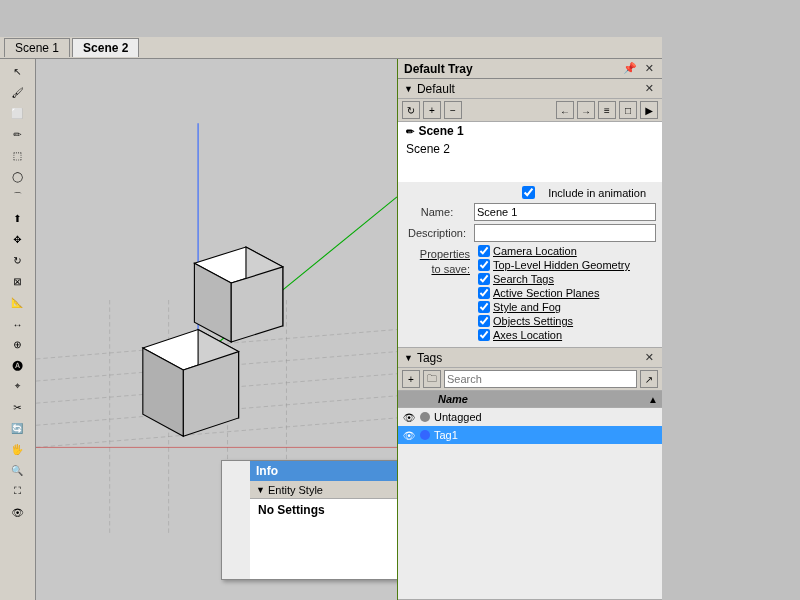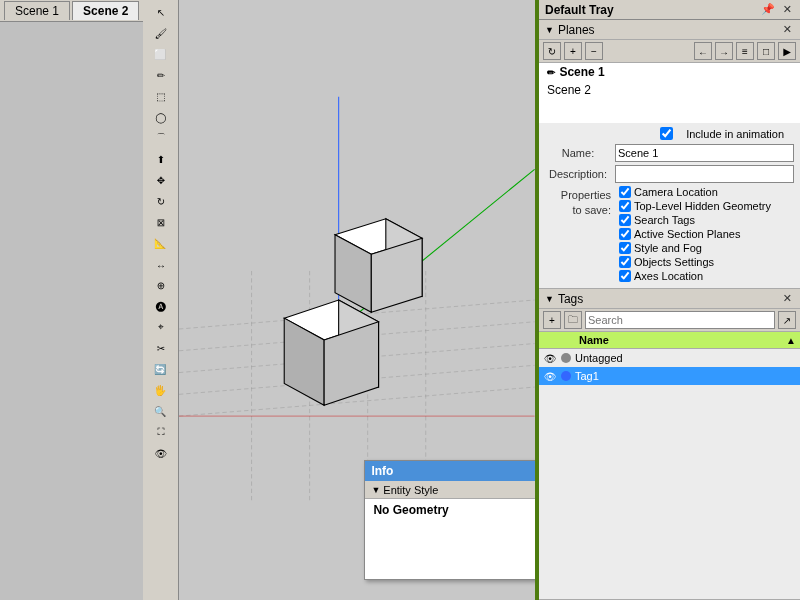--- a/index.html
+++ b/index.html
@@ -17,21 +17,21 @@
     .left-tools { width: 36px; background: #d4d0c8; border-right: 1px solid #888; display: flex; flex-direction: column; align-items: center; padding: 2px 0; gap: 1px; overflow: hidden; }
     .tool-btn { width: 32px; height: 20px; background: #d4d0c8; border: 1px solid transparent; display: flex; align-items: center; justify-content: center; font-size: 10px; cursor: pointer; }
 
     
     .viewport { flex: 1; background: #c8c8c8; position: relative; overflow: hidden; }
 
     
     .scene-svg { position: absolute; top: 0; left: 0; width: 100%; height: 100%; }
 
     
-    .right-panel { width: 265px; background: #ececec; border-left: 4px solid #4d7c0f; display: flex; flex-direction: column; overflow: hidden; }
+    .right-panel { width: 265px; background: #ececec; border-left: 1px solid #4d7c0f; display: flex; flex-direction: column; overflow: hidden; }
 
     
     .tray-header { background: #d4d0c8; padding: 2px 6px; display: flex; justify-content: space-between; align-items: center; border-bottom: 1px solid #888; font-size: 12px; font-weight: bold; height: 20px; }
     .tray-header-controls { display: flex; gap: 4px; }
 
     
     .panel-section { border-bottom: 1px solid #aaa; }
     .panel-header { background: #d4d0c8; padding: 2px 6px; display: flex; justify-content: space-between; align-items: center; border-bottom: 1px solid #aaa; font-size: 12px; cursor: pointer; height: 20px; }
     .panel-header-left { display: flex; align-items: center; gap: 4px; }
 
@@ -51,42 +51,42 @@
     .prop-label { font-size: 11px; text-align: center; min-width: 70px; padding-right: 4px; color: #333; }
     .prop-input { flex: 1; height: 18px; border: 1px solid #888; font-size: 11px; padding: 0 2px; background: white; }
     .checkbox-row { display: flex; align-items: center; gap: 3px; font-size: 11px; margin-bottom: 2px; padding-left: 4px; }
     .checkbox-row input[type=checkbox] { margin: 0; width: 12px; height: 12px; }
     .include-row { display: flex; align-items: center; gap: 13px; font-size: 11px; margin-bottom: 4px; justify-content: flex-end; padding-right: 10px; }
     .props-label { font-size: 11px; text-align: right; min-width: 70px; padding-right: 4px; padding-top: 2px; color: #333; vertical-align: top; }
 
     
     .tags-search-bar { display: flex; align-items: center; padding: 2px 4px; background: #d4d0c8; border-bottom: 1px solid #aaa; gap: 3px; }
     .tags-search-bar input { flex: 1; height: 18px; border: 1px solid #888; font-size: 11px; padding: 0 2px; background: white; }
-    .tags-list-header { display: flex; align-items: center; padding: 2px 4px; background: #bef264; border-bottom: 1px solid #aaa; }
+    .tags-list-header { display: flex; align-items: center; padding: 2px 4px; background: #a3a3a3; border-bottom: 1px solid #aaa; font-style: italic; }
     .tags-list-header-name { flex: 1; font-size: 11px; font-weight: bold; }
     .tag-item { display: flex; align-items: center; padding: 2px 4px; gap: 4px; font-size: 11px; }
     .tag-item.selected { background: #3399ff; color: white; }
     .tag-eye { width: 14px; height: 14px; display: flex; align-items: center; justify-content: center; font-size: 10px; cursor: pointer; }
     .tag-dot { width: 10px; height: 10px; border-radius: 50%; background: #888; display: inline-block; }
     .tag-dot.blue { background: #3366ff; }
 
     
-    .info-panel { position: absolute; bottom: 20px; left: 185px; width: 290px; background: #ececec; border: 1px solid #888; box-shadow: 2px 2px 4px rgba(0,0,0,0.3); z-index: 10; }
+    .info-panel { position: absolute; bottom: 20px; left: 185px; width: 290px; background: #ececec; border: 1px solid #888; box-shadow: 2px 2px 4px rgba(0,0,0,0.3); z-index: 10; padding-left: 28px; }
     .info-panel-header { background: #4a90d9; color: white; padding: 2px 6px; display: flex; justify-content: space-between; align-items: center; font-size: 12px; font-weight: bold; height: 20px; }
     .info-panel-subheader { background: #d4d0c8; padding: 1px 6px; display: flex; justify-content: space-between; align-items: center; border-bottom: 1px solid #aaa; font-size: 11px; height: 18px; }
     .info-panel-content { padding: 4px 8px; font-size: 12px; font-weight: bold; min-height: 80px; background: white; }
 
     .chevron { font-size: 9px; }
 
     .panel-x-btn { font-size: 11px; cursor: pointer; background: none; border: none; color: #333; padding: 0 2px; }
   </style>
 </head>
 <body>
 
-<div style="display:flex; flex-direction:row; width:800px; height:600px; overflow:hidden;">
+<div style="display:flex; flex-direction:column; width:662px; height:600px; overflow:hidden;margin-top:37px;">
 
   <div class="tab-bar">
     <div class="tab">Scene 1</div>
     <div class="tab active">Scene 2</div>
   </div>
 
   <div class="main-content">
 
     <div class="left-tools">
 
@@ -159,40 +159,40 @@
           <div style="display:flex; align-items:center; gap:3px;">
             <span style="font-size:9px;">▼</span>
             <span>Entity Style</span>
           </div>
           <div style="display:flex; gap:3px;">
             <button class="panel-x-btn" style="font-size:9px;">✕</button>
             <button class="panel-x-btn" style="font-size:9px;">×</button>
           </div>
         </div>
         <div class="info-panel-content">
-          <span>No Geometry</span>
+          <span>No Settings</span>
         </div>
       </div>
     </div>
 
     <div class="right-panel">
 
       <div class="tray-header">
         <span>Default Tray</span>
         <div class="tray-header-controls">
           <button class="panel-x-btn">📌</button>
           <button class="panel-x-btn">✕</button>
         </div>
       </div>
 
       <div class="panel-section">
         <div class="panel-header">
           <div class="panel-header-left">
             <span class="chevron">▼</span>
-            <span>Planes</span>
+            <span>Default</span>
           </div>
           <button class="panel-x-btn">✕</button>
         </div>
 
         <div class="scenes-toolbar">
           <div class="scenes-toolbar-left">
             <button class="icon-btn">↻</button>
             <button class="icon-btn">+</button>
             <button class="icon-btn">−</button>
           </div>
@@ -225,21 +225,21 @@
           <div class="prop-row">
             <span class="prop-label">Name:</span>
             <input type="text" class="prop-input" value="Scene 1" style="">
           </div>
 
           <div class="prop-row">
             <span class="prop-label">Description:</span>
             <input type="text" class="prop-input" style="">
           </div>
 
-          <div style="display:flex; margin-top:3px;">
+          <div style="display:flex; margin-top:3px;text-decoration:underline;">
             <div class="props-label" style="white-space:pre-line; line-height:1.4;">Properties<br>to save:</div>
             <div style="flex:1;">
               <div class="checkbox-row">
                 <input type="checkbox" checked="" style="">
                 <label>Camera Location</label>
               </div>
               <div class="checkbox-row">
                 <input type="checkbox" checked="" style="">
                 <label>Top-Level Hidden Geometry</label>
               </div>

